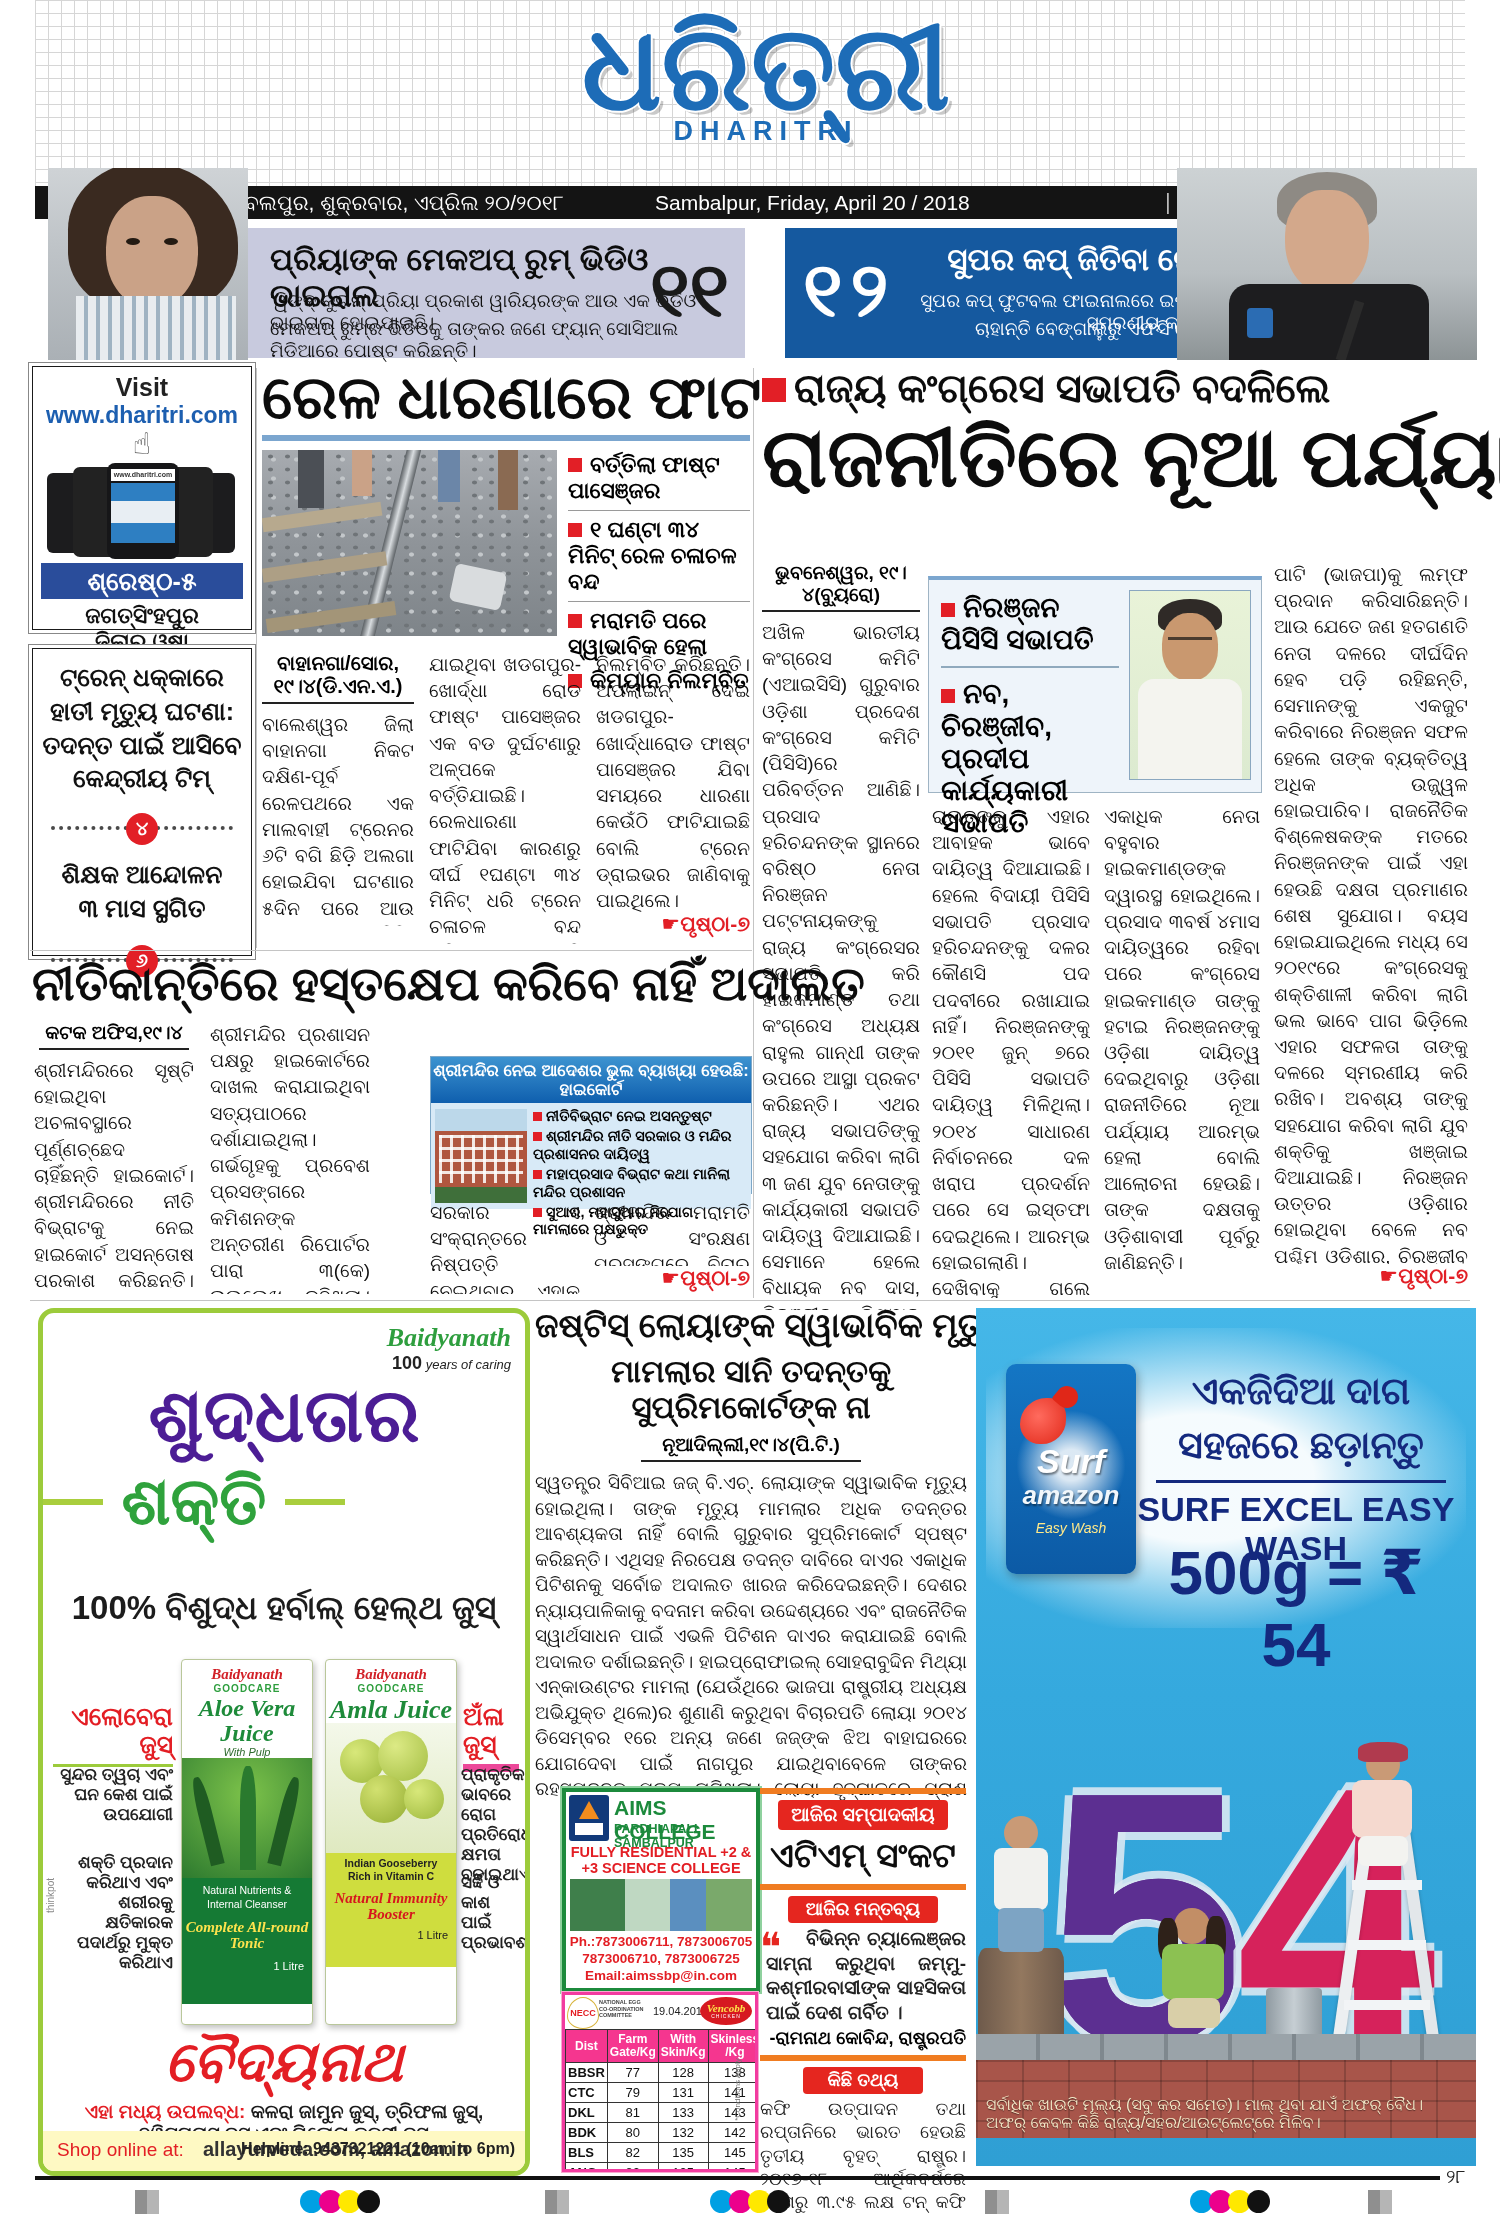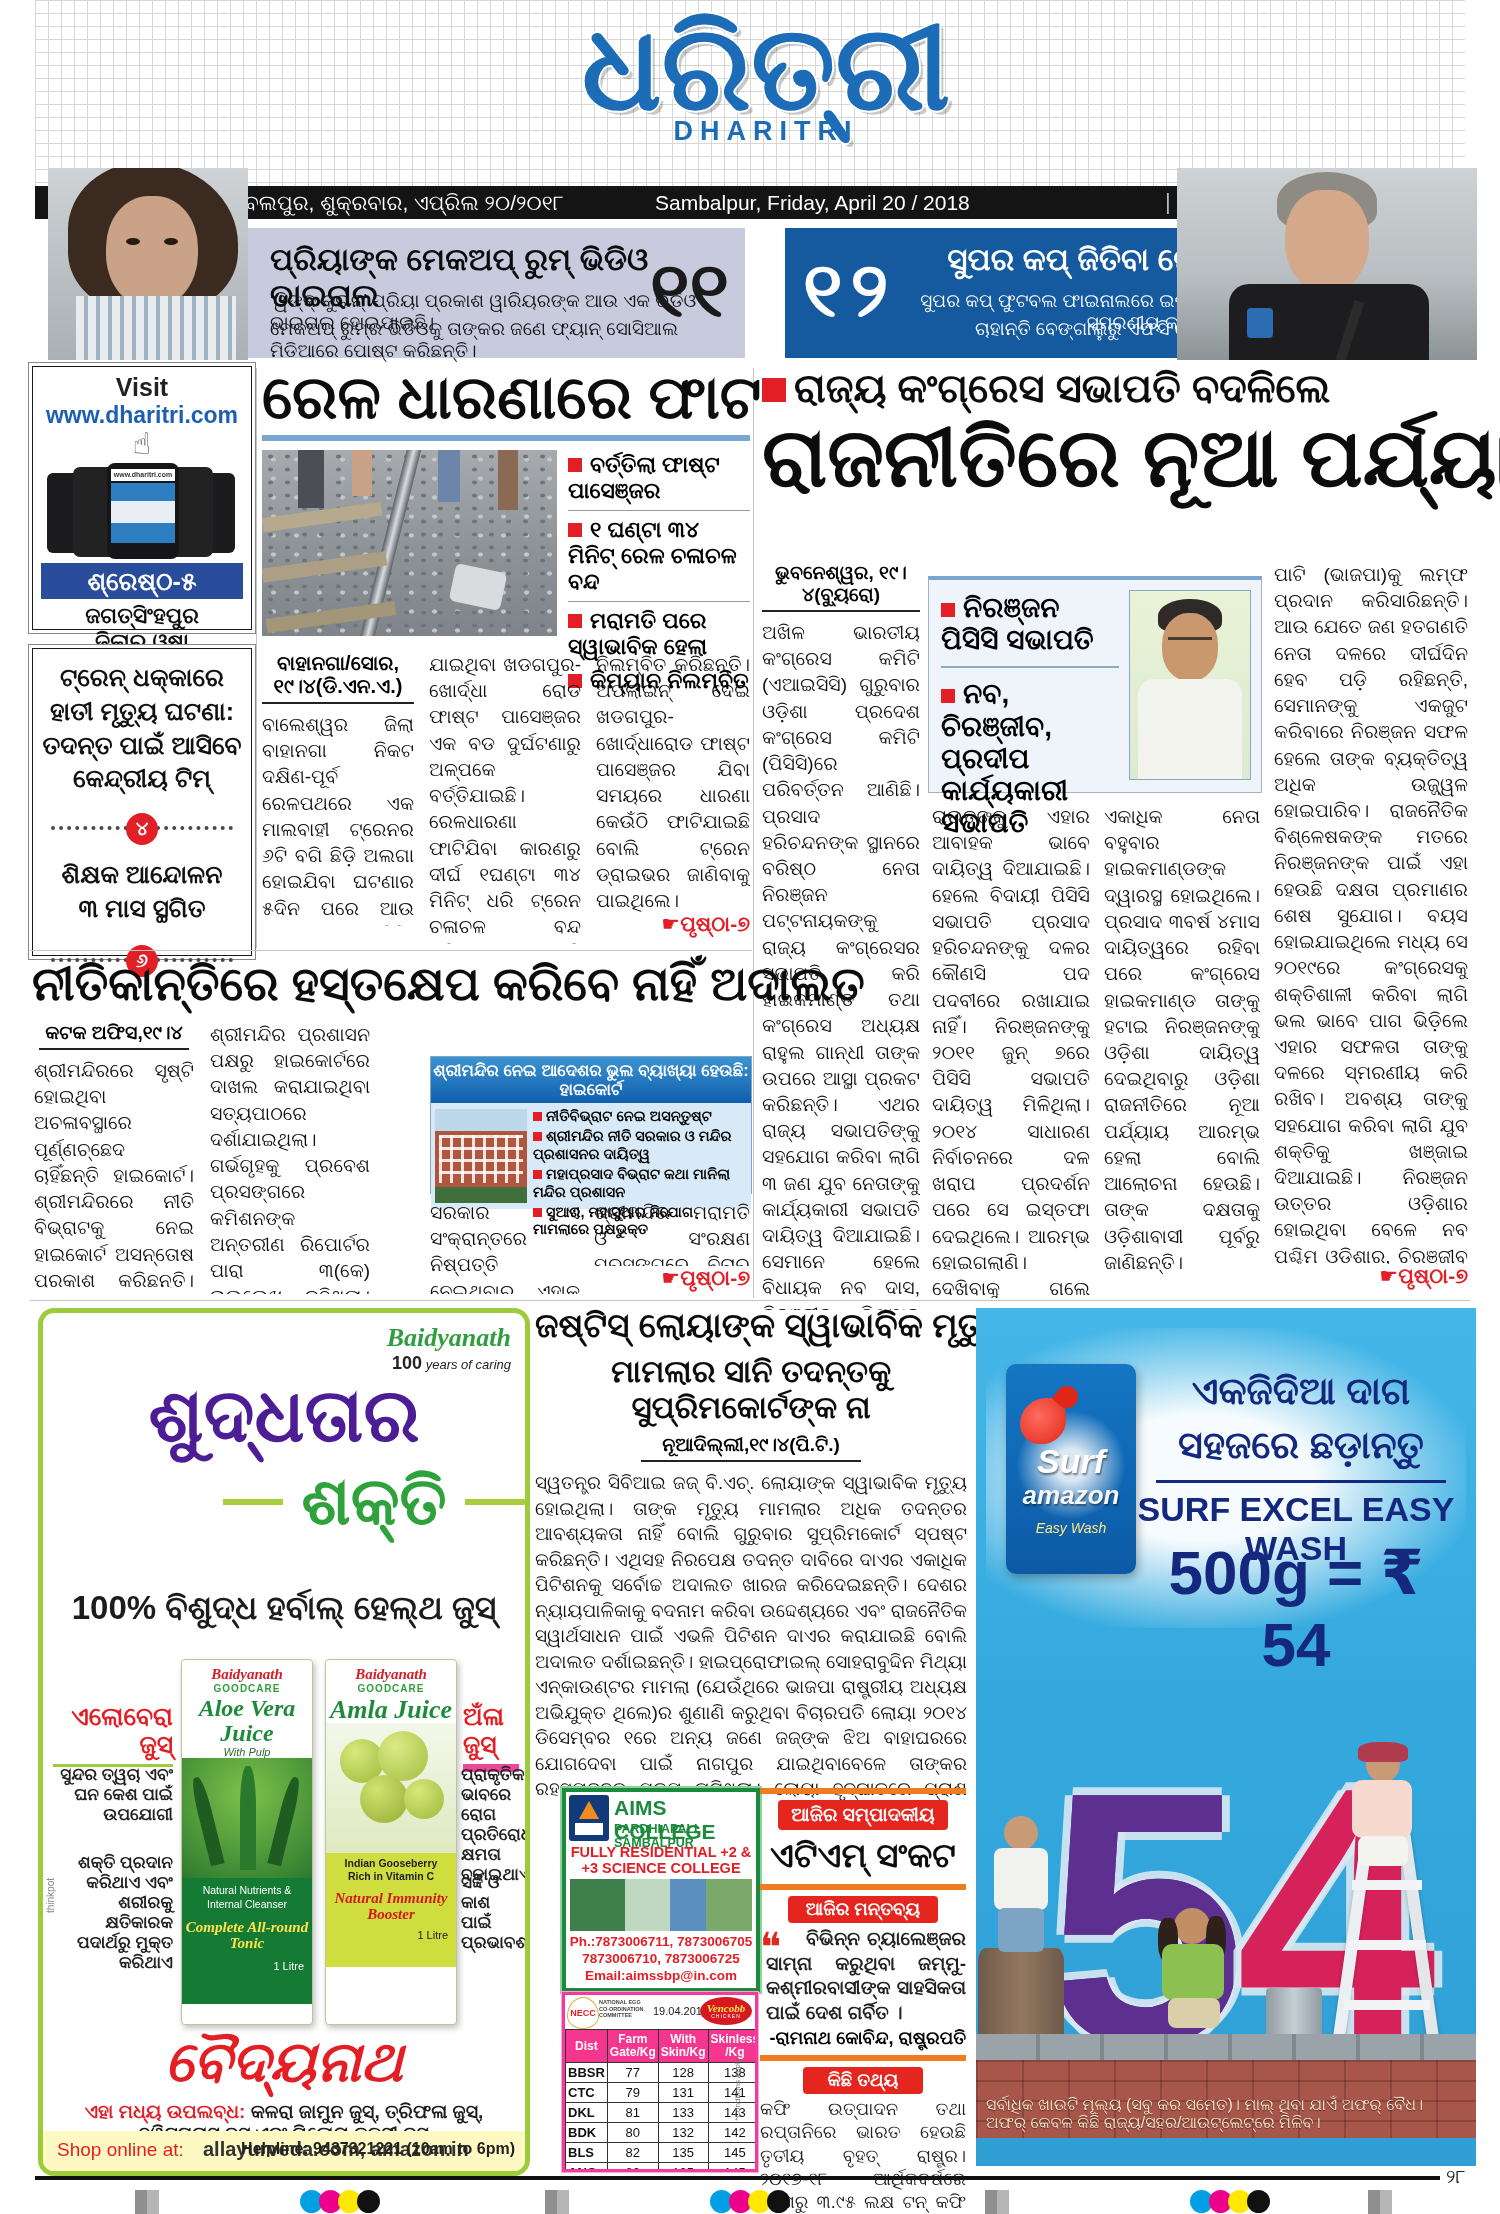--- a/index.html
+++ b/index.html
@@ -219,21 +219,21 @@
       <div style="text-align:right;font-size:21px;"><span class="jump">☛</span><span class="jump">ପୃଷ୍ଠା-୭</span></div>
     </div>
   </div>
 
   <div class="abs" style="left:38px;top:1308px;width:482px;height:858px;border:5px solid #9ccb3b;border-radius:16px;background:#fff;overflow:hidden;">
     <div class="abs" style="right:14px;top:10px;text-align:right;">
       <div style="font-family:'Liberation Serif','DejaVu Serif',serif;font-style:italic;font-weight:bold;font-size:26px;color:#2e9e3e;">Baidyanath</div>
       <div style="font-size:13px;color:#222;"><b style="font-size:18px;">100</b> <i><span>years of</span> <span>caring</span></i></div>
     </div>
     <div style="text-align:center;font-weight:bold;font-size:74px;color:#4c1d95;margin-top:66px;line-height:1;">ଶୁଦ୍ଧତାର</div>
-    <div style="text-align:right;margin-top:10px;margin-left:48px;">
+    <div style="text-align:left;margin-top:10px;">
       <span style="display:inline-block;width:60px;height:6px;background:#a9ce3d;vertical-align:middle;"></span>
       <span style="font-weight:bold;font-size:66px;color:#2fa23c;vertical-align:middle;padding:0 14px;">ଶକ୍ତି</span>
       <span style="display:inline-block;width:60px;height:6px;background:#a9ce3d;vertical-align:middle;"></span>
     </div>
     <div style="text-align:center;font-weight:bold;font-size:33px;color:#1c1c1c;margin-top:48px;">100% ବିଶୁଦ୍ଧ ହର୍ବାଲ୍ ହେଲ୍ଥ ଜୁସ୍</div>
 
     <div class="abs" style="left:10px;top:390px;width:120px;text-align:right;font-weight:bold;font-size:25px;color:#e31e24;line-height:1.1;border-bottom:3px solid #9ccb3b;padding-bottom:6px;">ଏଲୋବେରା ଜୁସ୍</div>
     <div class="abs" style="left:6px;top:452px;width:124px;text-align:right;font-weight:bold;font-size:17px;color:#222;">ସୁନ୍ଦର ତ୍ୱଚା ଏବଂ ଘନ କେଶ ପାଇଁ ଉପଯୋଗୀ</div>
     <div class="abs" style="left:6px;top:540px;width:124px;text-align:right;font-weight:bold;font-size:17px;color:#222;">ଶକ୍ତି ପ୍ରଦାନ କରିଥାଏ ଏବଂ ଶରୀରକୁ କ୍ଷତିକାରକ ପଦାର୍ଥରୁ ମୁକ୍ତ କରିଥାଏ</div>
 

